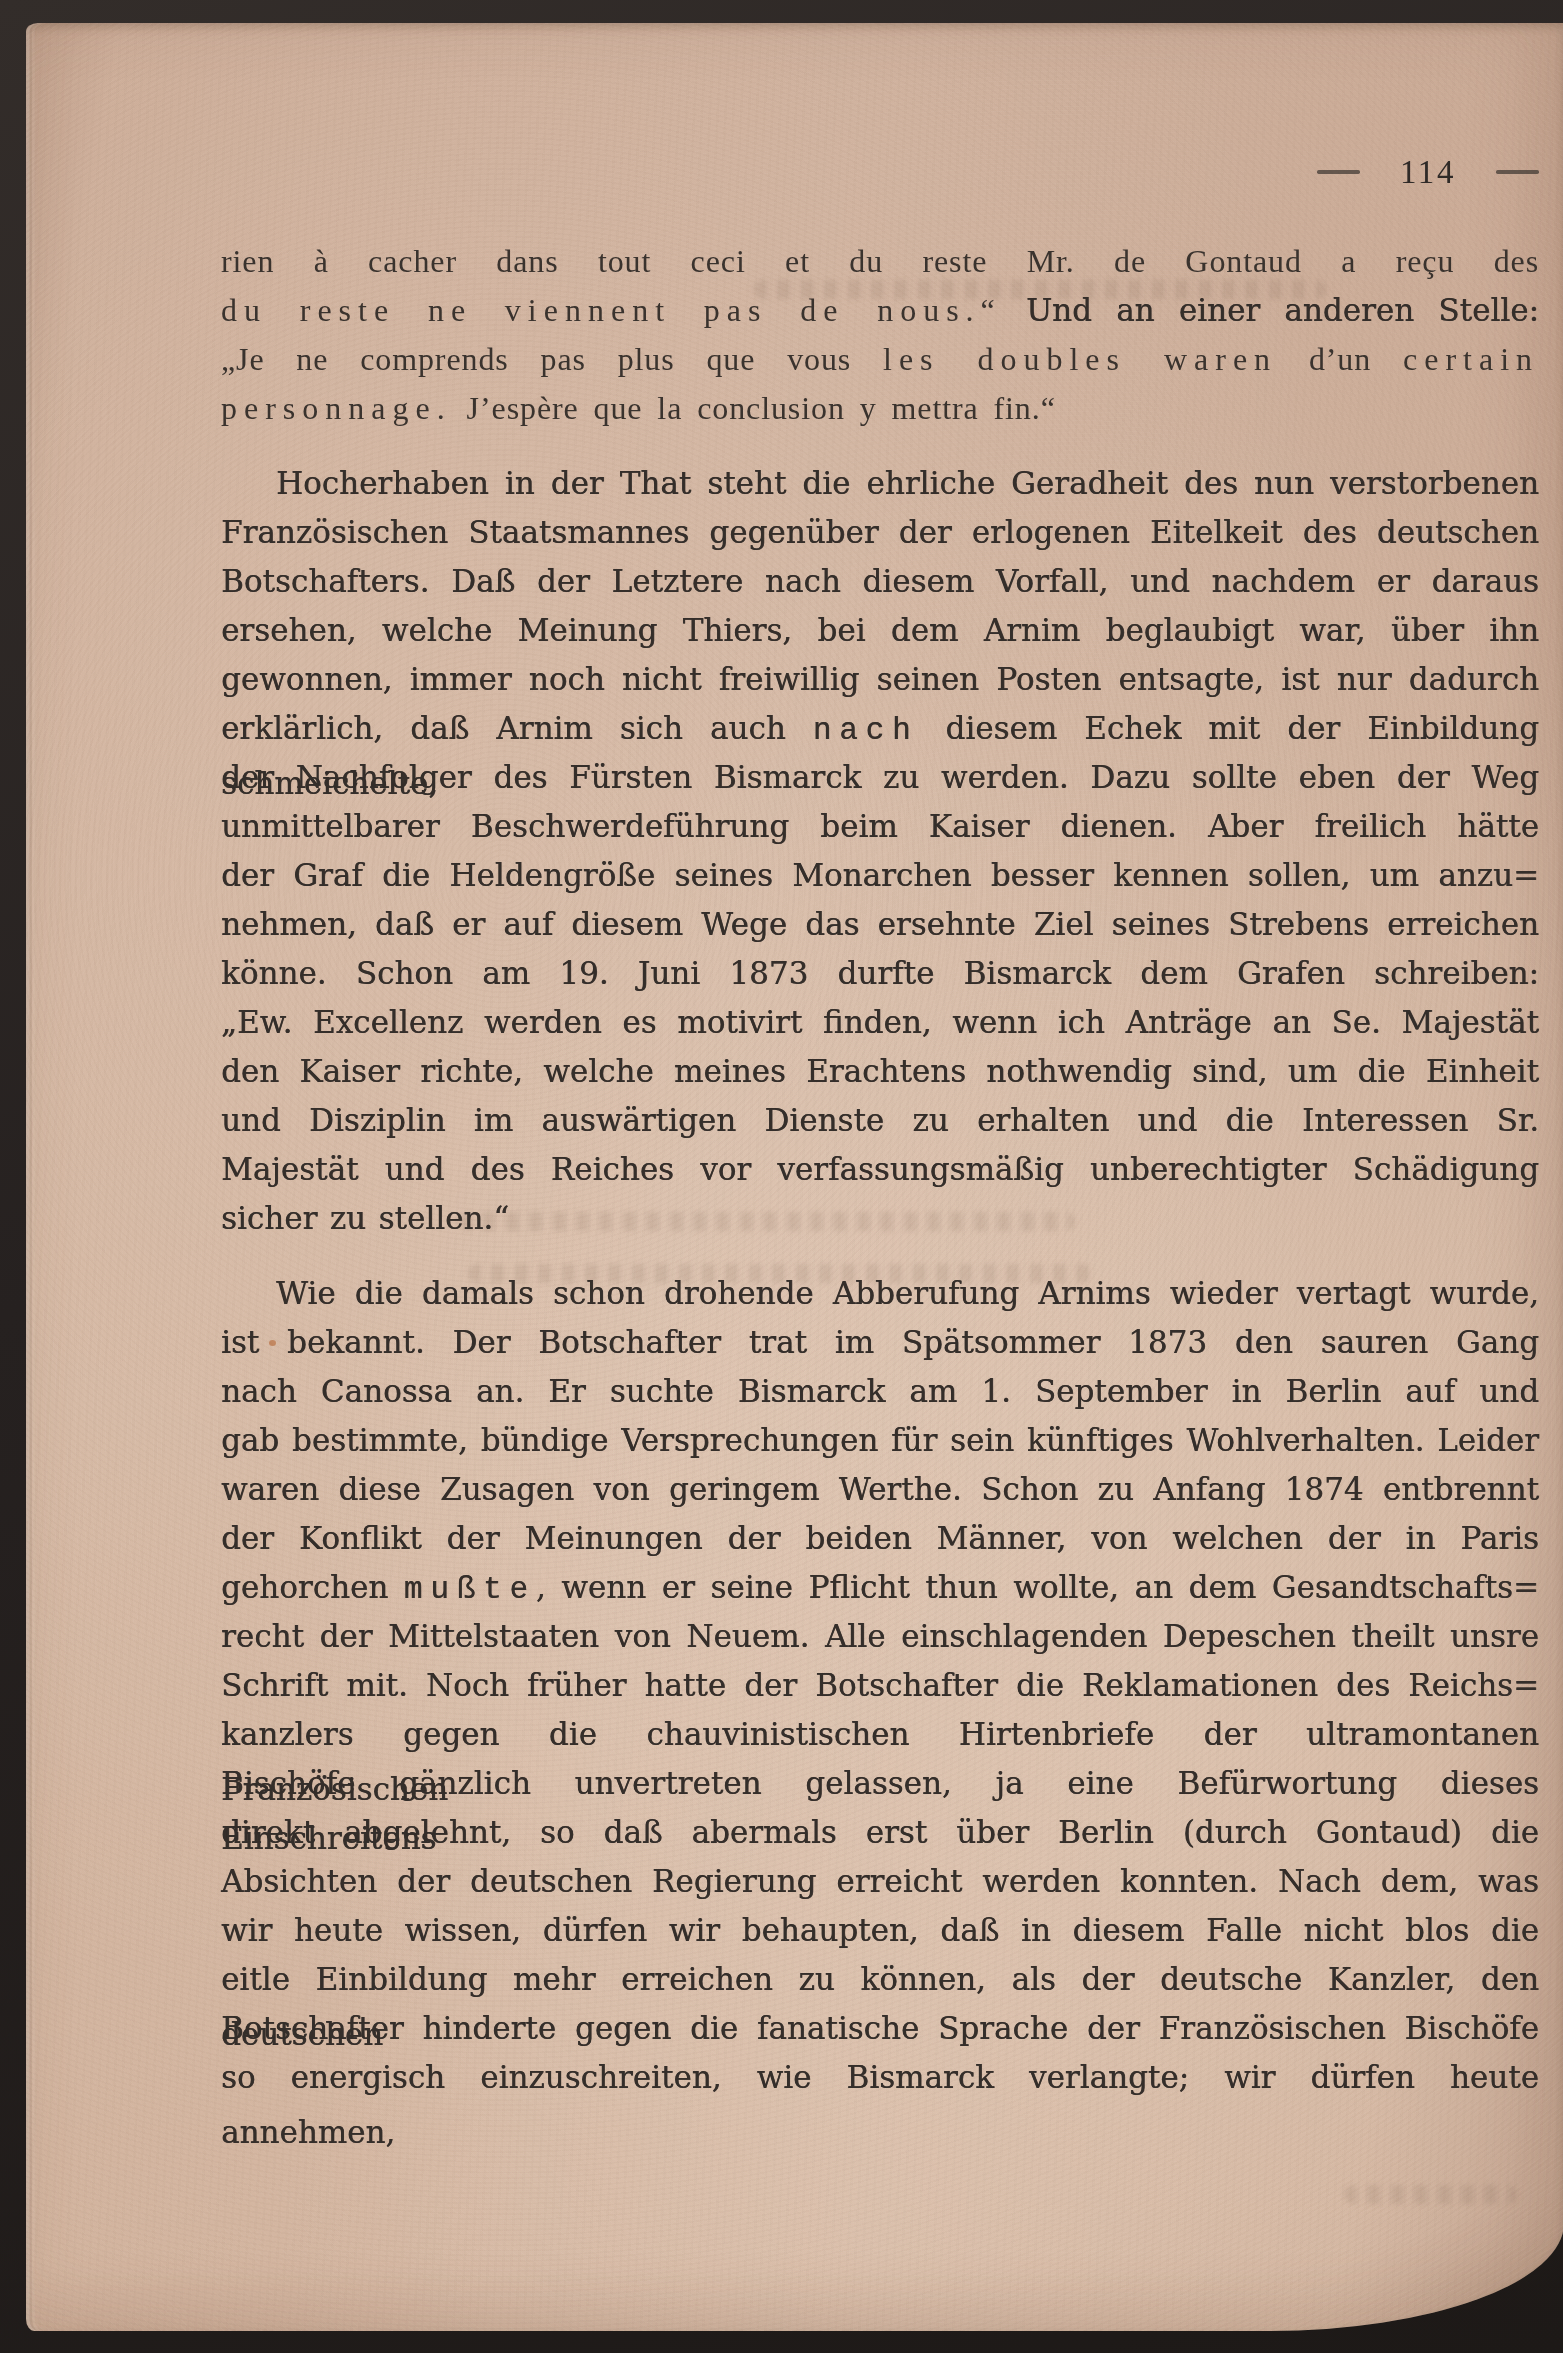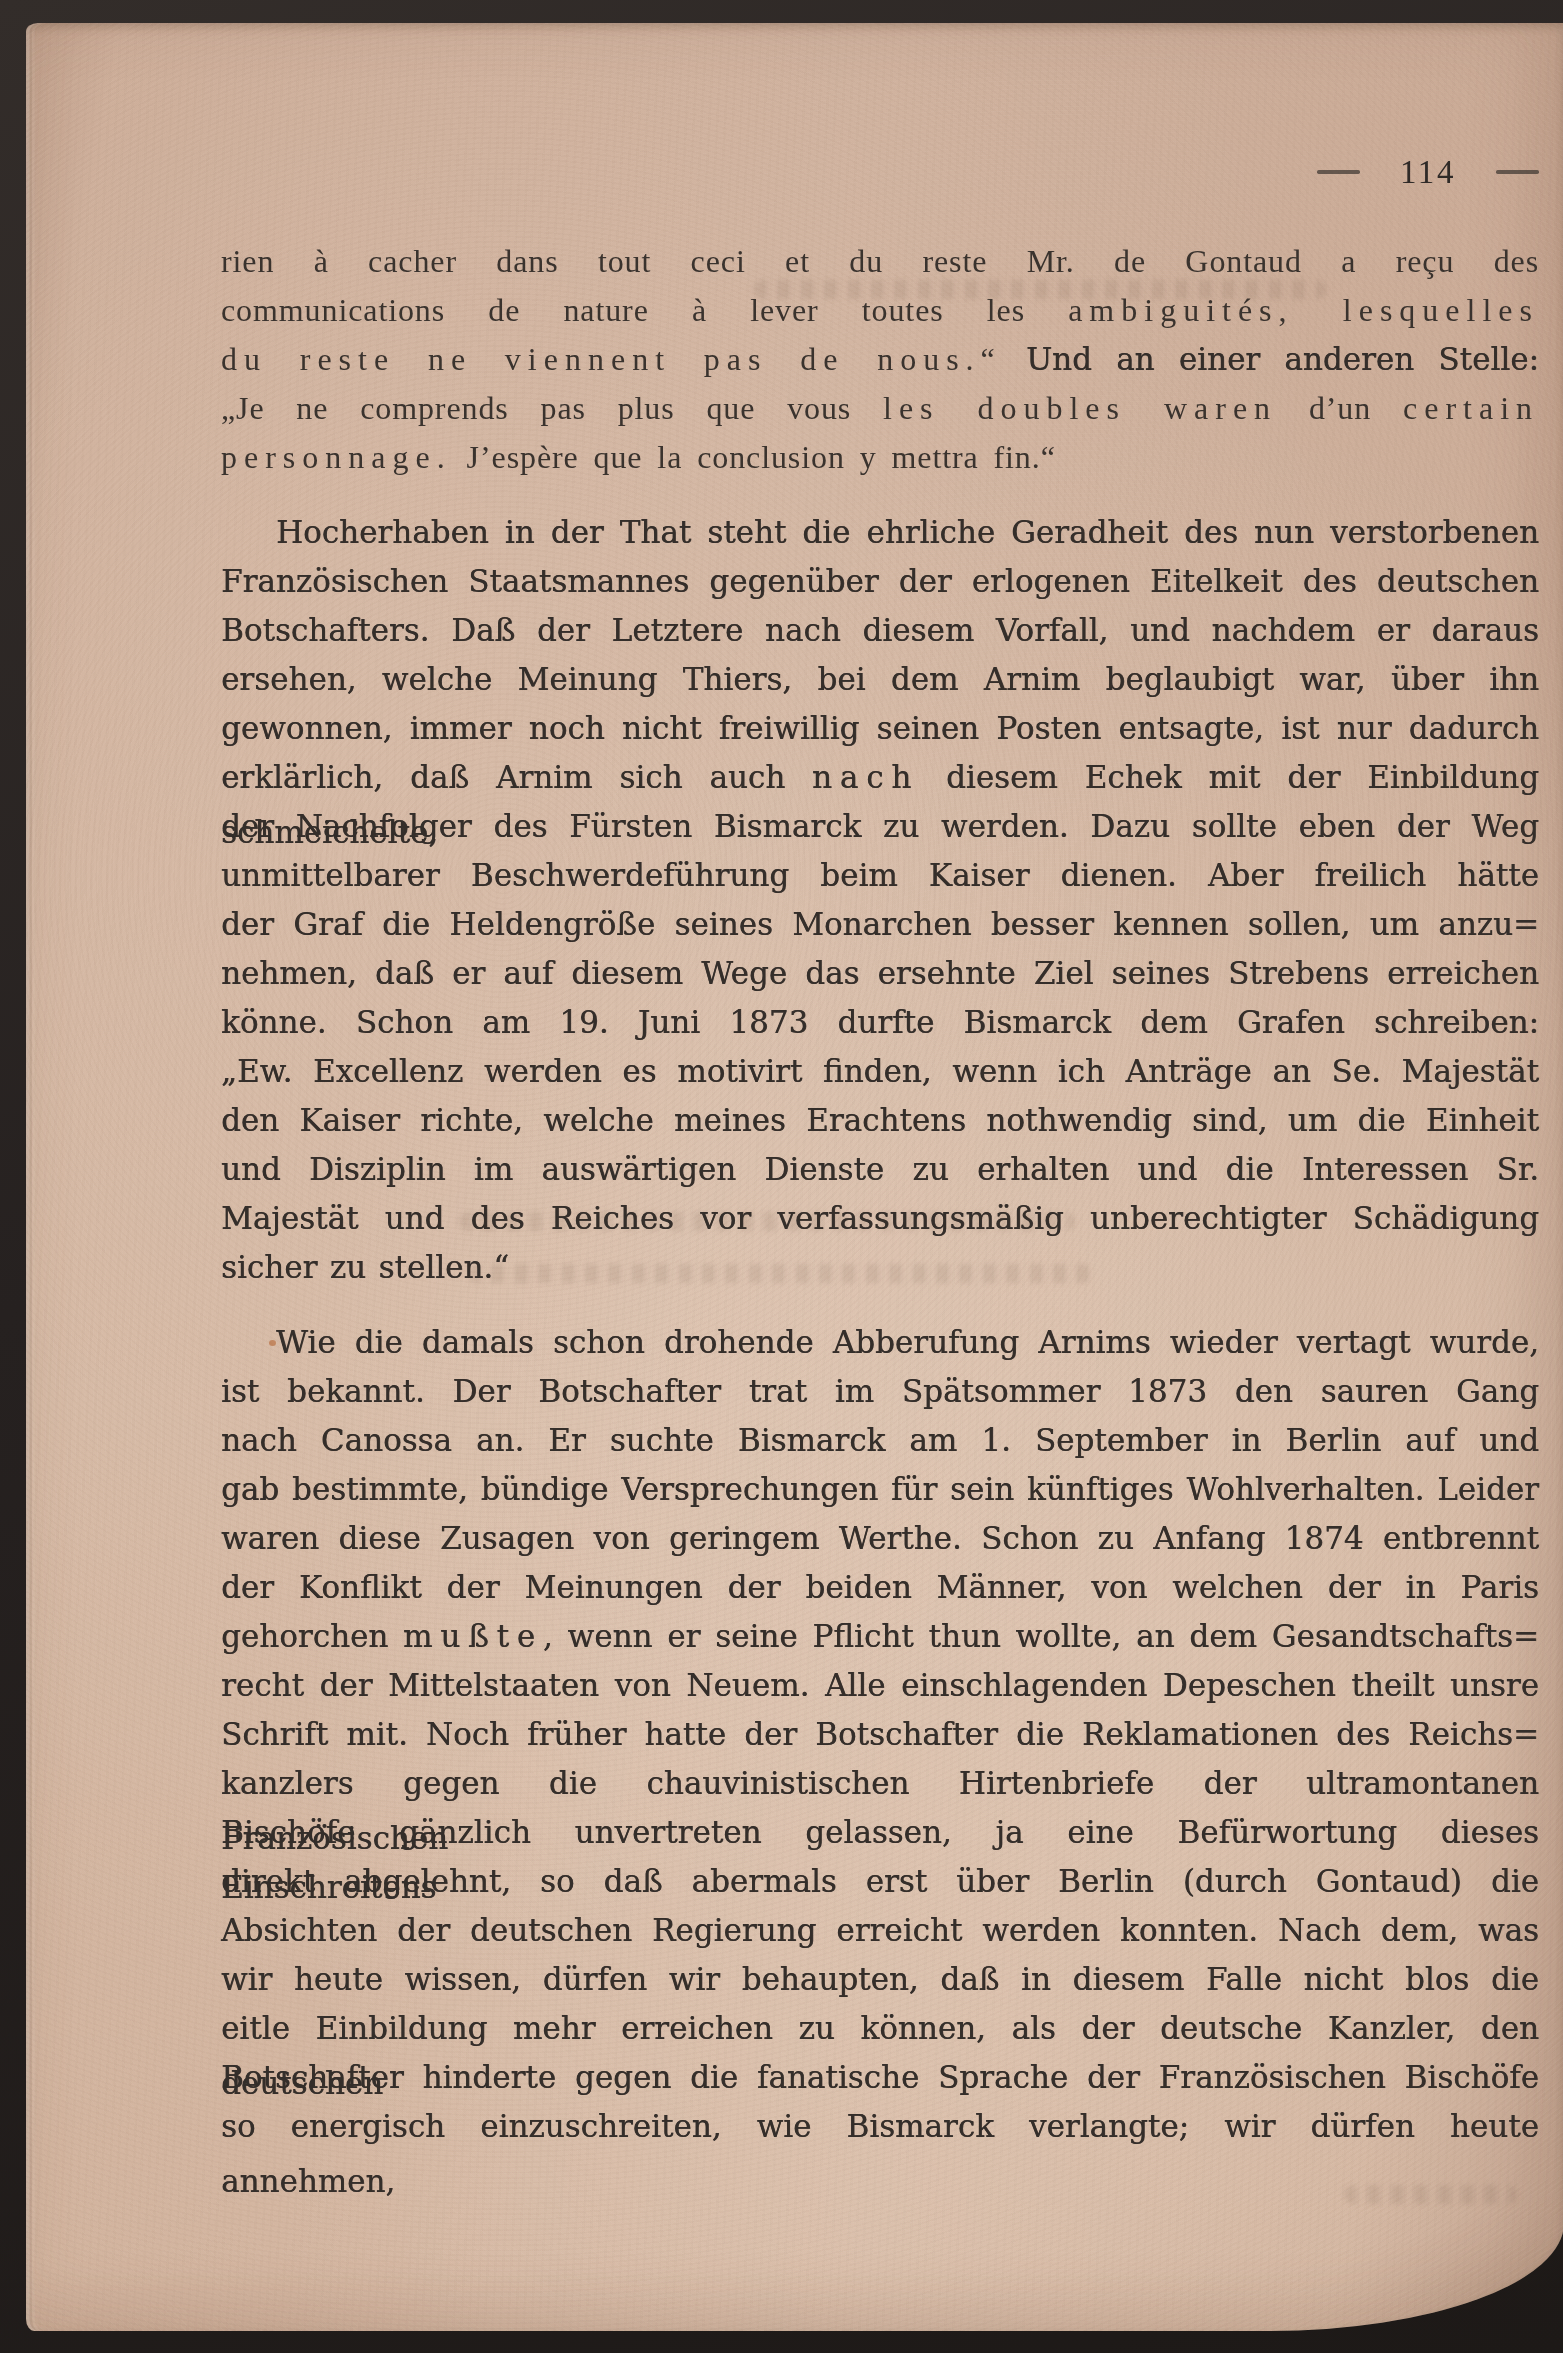--- a/index.html
+++ b/index.html
@@ -60,21 +60,21 @@
   .line {
     height:49px; line-height:49px;
     text-align:justify; text-align-last:justify;
   }
   .line.no-just { text-align-last:left; }
   .seg-f, .seg-fs {
     font-family:"DejaVu Serif", serif; font-size:31px;
     color:#342e2a; word-spacing:2.6px;
     text-shadow:0.4px 0 0 rgba(52,44,40,0.85);
   }
-  .seg-fs { letter-spacing:7.8px; }
+  .seg-fs { letter-spacing:7.8px;font-family:Liberation Mono, monospace; }
   .seg-a, .seg-as {
     font-family:"Liberation Serif", serif; font-size:32px;
     color:#3a332e; letter-spacing:0.9px; word-spacing:6px;
   }
   .seg-as { letter-spacing:7px; }
   .smudge {
     position:absolute; height:19px; border-radius:9.5px;
     background:repeating-linear-gradient(90deg, rgba(100,74,58,0.11) 0 13px, transparent 13px 23.4px);
     filter:blur(2.6px); pointer-events:none;
   }
@@ -97,21 +97,20 @@
 
   <div class="text-block">
     <div class="pagehead">
       <span class="rule"></span>
       <span>114</span>
       <span class="rule"></span>
     </div>
 
   <div class="para">
         <div class="line"><span class="seg-a">rien à cacher dans tout ceci et du reste Mr. de Gontaud a reçu des</span></div>
-        <div class="line"><span class="seg-a">communications de nature à lever toutes les </span><span class="seg-as">ambiguités, lesquelles</span></div>
         <div class="line"><span class="seg-as">du reste ne viennent pas de nous.“</span><span class="seg-f"> Und an einer anderen Stelle:</span></div>
         <div class="line"><span class="seg-a">„Je ne comprends pas plus que vous </span><span class="seg-as">les doubles waren</span><span class="seg-a"> d’un </span><span class="seg-as">certain</span></div>
         <div class="line no-just"><span class="seg-as">personnage.</span><span class="seg-a"> J’espère que la conclusion y mettra fin.“</span></div>
       </div>
       <div class="para indent">
         <div class="line"><span class="seg-f">Hocherhaben in der That steht die ehrliche Geradheit des nun verstorbenen</span></div>
         <div class="line"><span class="seg-f">Französischen Staatsmannes gegenüber der erlogenen Eitelkeit des deutschen</span></div>
         <div class="line"><span class="seg-f">Botschafters. Daß der Letztere nach diesem Vorfall, und nachdem er daraus</span></div>
         <div class="line"><span class="seg-f">ersehen, welche Meinung Thiers, bei dem Arnim beglaubigt war, über ihn</span></div>
         <div class="line"><span class="seg-f">gewonnen, immer noch nicht freiwillig seinen Posten entsagte, ist nur dadurch</span></div>

